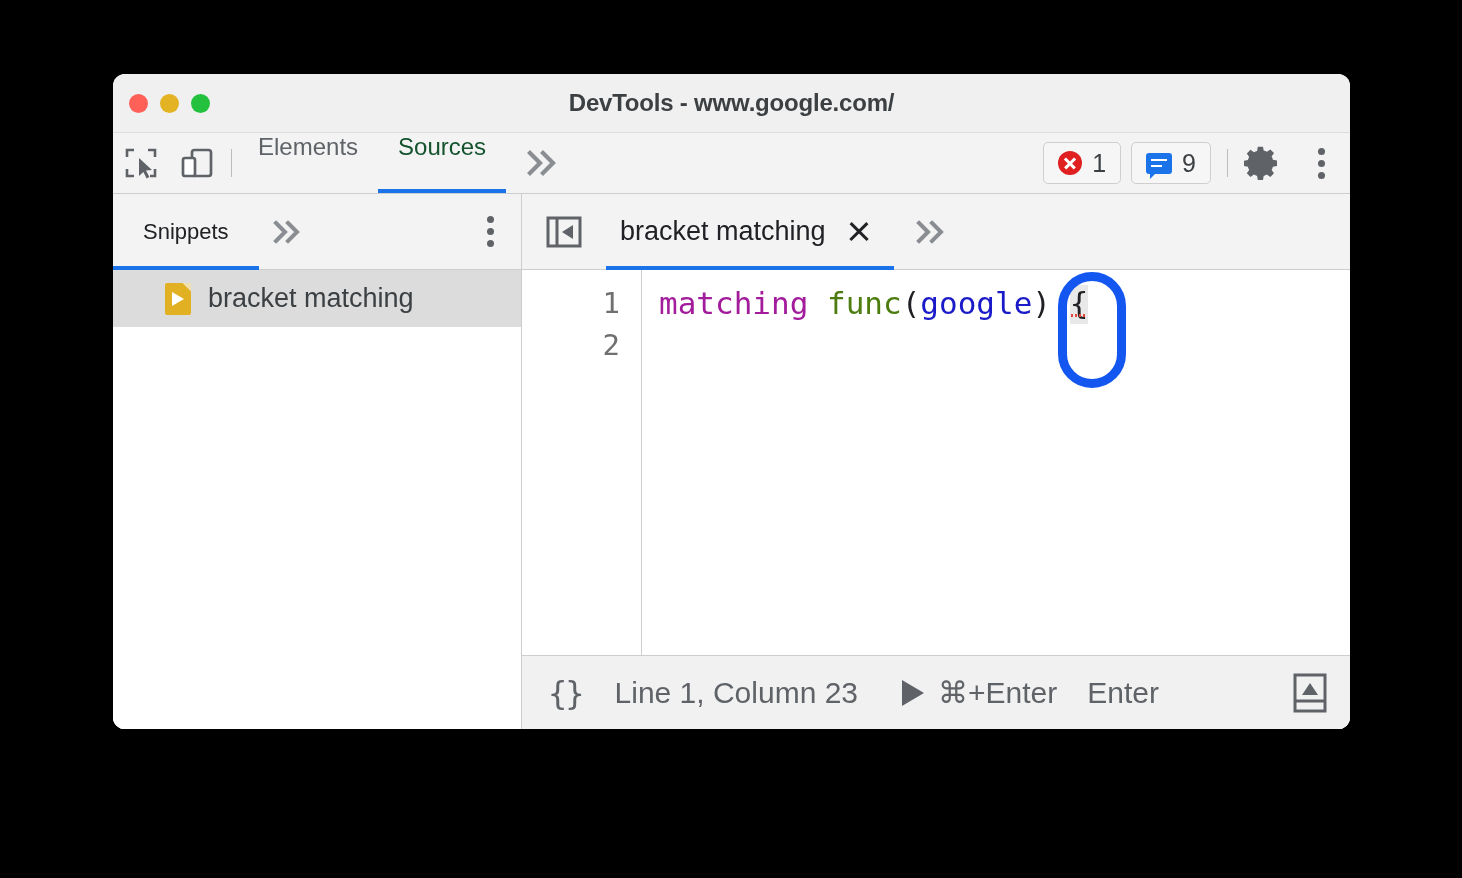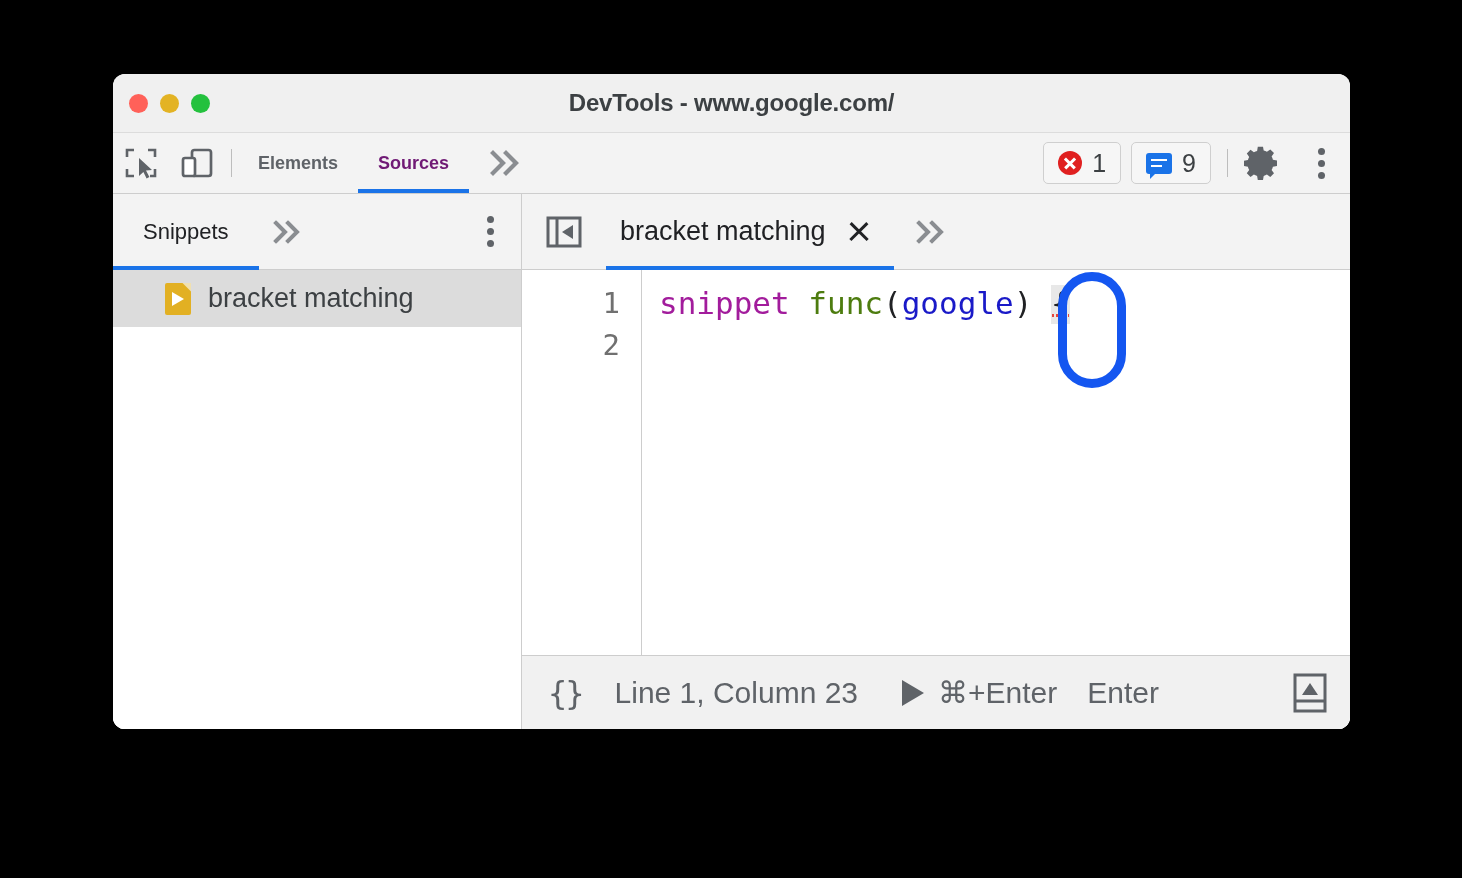--- a/index.html
+++ b/index.html
@@ -88,29 +88,27 @@
   }
   .tb-sep {
     width: 1px;
     background: #bdbdbd;
     margin: 16px 6px;
     flex: 0 0 1px;
   }
   .tb-tab {
     position: relative;
     display: flex;
-    align-items: center;
     padding: 0 20px;
-    font-size: 18px;
+    font-size: 24px;
     color: #5f6368;
     cursor: pointer;
     white-space: nowrap;
-    font-weight: bold;
-  }
-  .tb-tab.active { color: #701a75; }
+  }
+  .tb-tab.active { color: #14532d; }
   .tb-tab.active::after {
     content: "";
     position: absolute;
     left: 0; right: 0; bottom: 0;
     height: 4px;
     background: #1a73e8;
   }
   .tb-more {
     display: flex;
     align-items: center;
@@ -646,21 +644,21 @@
             </svg>
           </div>
         </div>
 
         <div class="code-area">
           <div class="gutter">
             <div class="ln">1</div>
             <div class="ln">2</div>
           </div>
           <div class="code-body">
-            <div class="code-line"><span class="tok-kw">snippet</span><span class="tok-punct"> </span><span class="tok-fn">func</span><span class="tok-punct">(</span><span class="tok-param">google</span><span class="tok-punct">)</span><span class="tok-punct"> </span><span class="tok-brace">{</span></div>
+            <div class="code-line"><span class="tok-kw">matching</span><span class="tok-punct"> </span><span class="tok-fn">func</span><span class="tok-punct">(</span><span class="tok-param">google</span><span class="tok-punct">)</span><span class="tok-punct"> </span><span class="tok-brace">{</span></div>
             <div class="code-line"></div>
           </div>
         </div>
 
         <div class="statusbar">
           <span class="sbar-braces">{}</span>
           <span class="sbar-item sbar-pos">Line 1, Column 23</span>
           <span class="play-tri"></span>
           <span class="sbar-item sbar-run">⌘+Enter</span>
           <span class="sbar-item">Enter</span>

